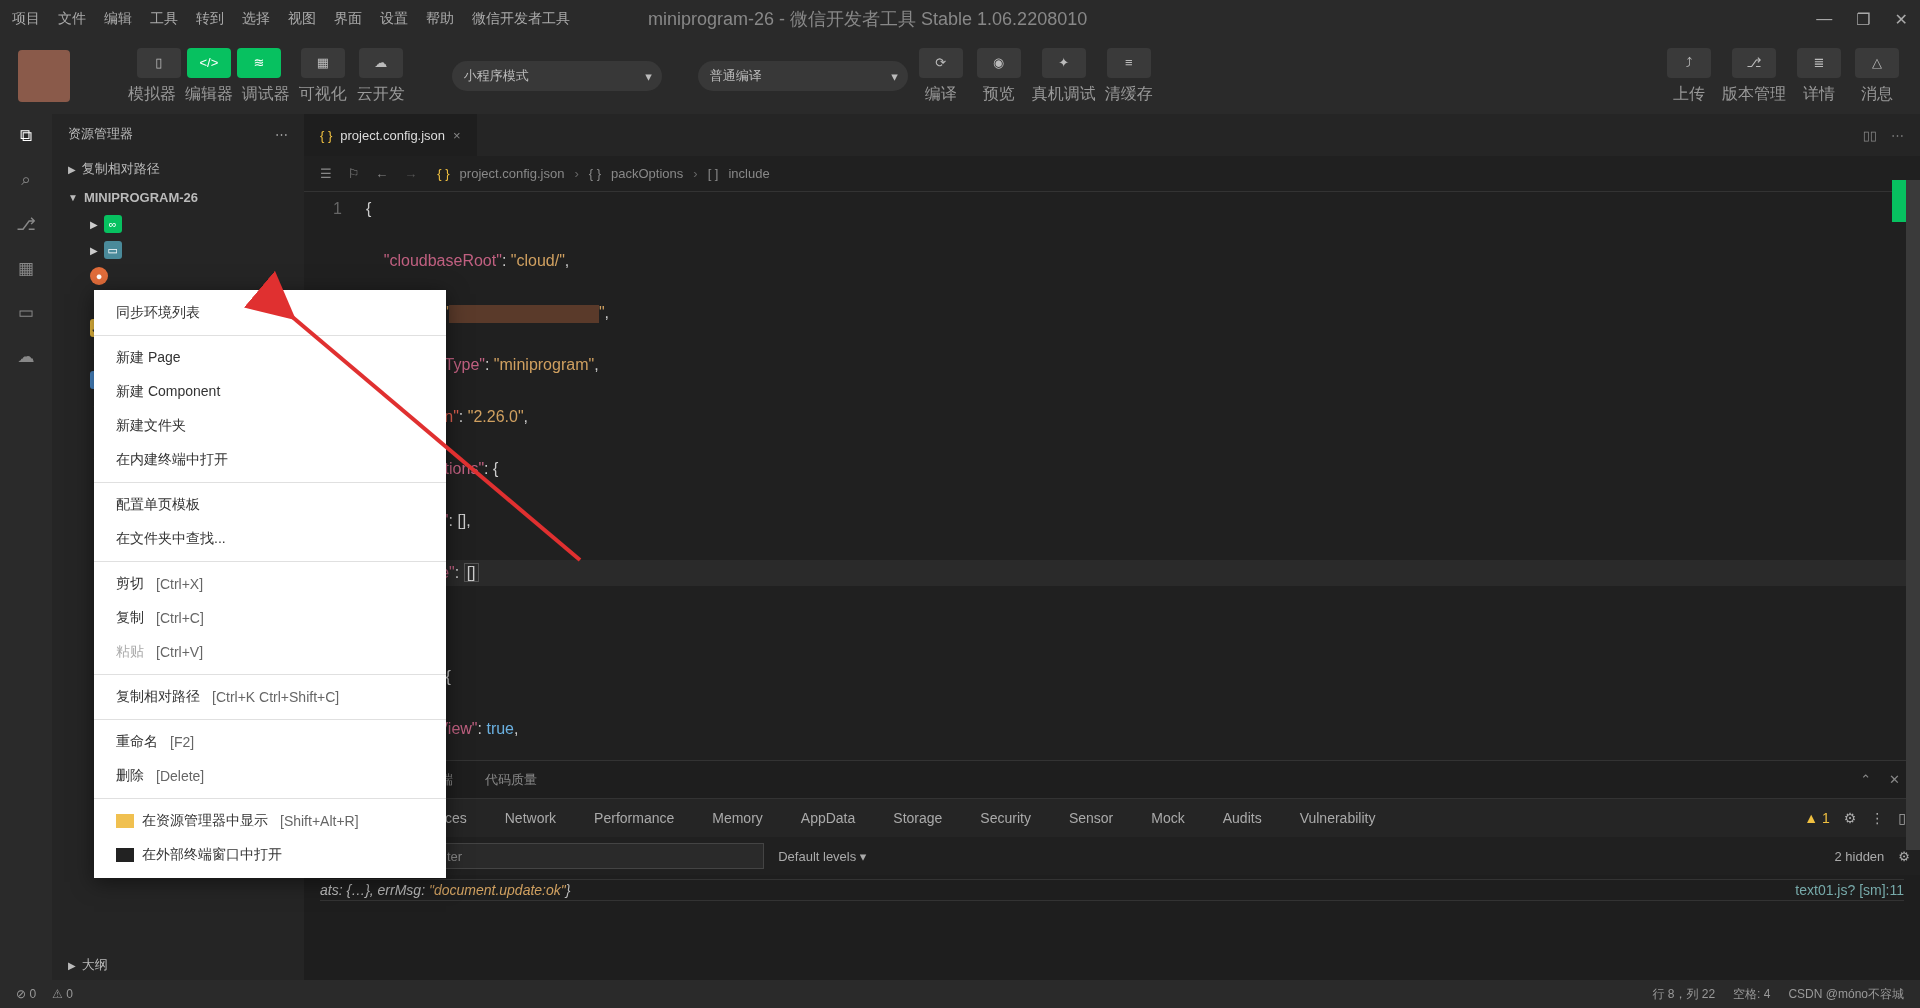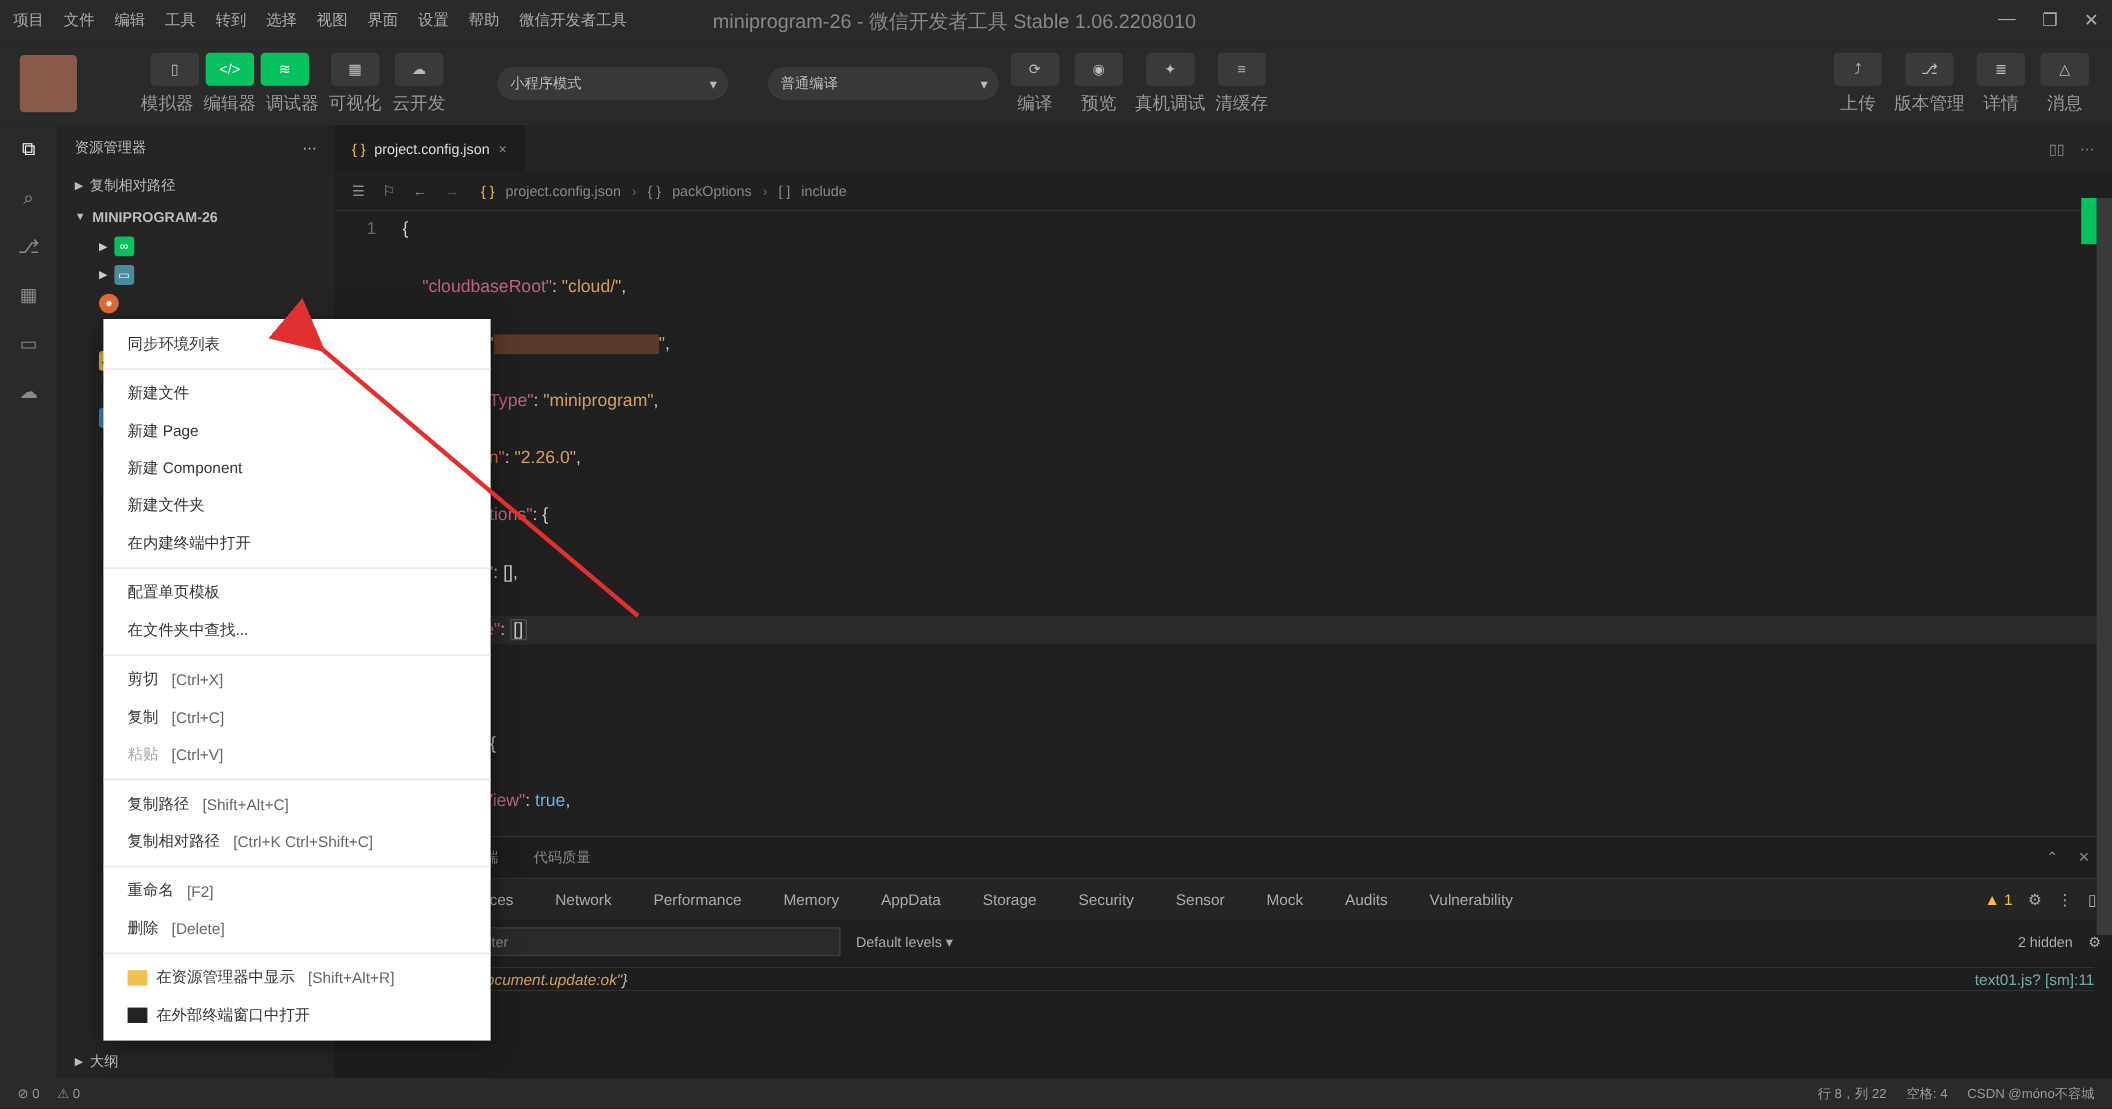--- a/index.html
+++ b/index.html
@@ -352,23 +352,20 @@
     <span>CSDN @móno不容城</span>
   </div>
 </div>
 
 <div class="context-menu" id="ctx">
     <div class="ctx-item">
       <span>同步环境列表</span>
     </div>
     <div class="ctx-sep"></div>
     <div class="ctx-item">
-      <span>新建文件</span>
-    </div>
-    <div class="ctx-item">
       <span>新建 Page</span>
     </div>
     <div class="ctx-item">
       <span>新建 Component</span>
     </div>
     <div class="ctx-item">
       <span>新建文件夹</span>
     </div>
     <div class="ctx-item">
       <span>在内建终端中打开</span>
@@ -387,24 +384,20 @@
     </div>
     <div class="ctx-item">
       <span>复制</span>
       <span class="ctx-short">[Ctrl+C]</span>
     </div>
     <div class="ctx-item disabled">
       <span>粘贴</span>
       <span class="ctx-short">[Ctrl+V]</span>
     </div>
     <div class="ctx-sep"></div>
-    <div class="ctx-item">
-      <span>复制路径</span>
-      <span class="ctx-short">[Shift+Alt+C]</span>
-    </div>
     <div class="ctx-item">
       <span>复制相对路径</span>
       <span class="ctx-short">[Ctrl+K Ctrl+Shift+C]</span>
     </div>
     <div class="ctx-sep"></div>
     <div class="ctx-item">
       <span>重命名</span>
       <span class="ctx-short">[F2]</span>
     </div>
     <div class="ctx-item">

